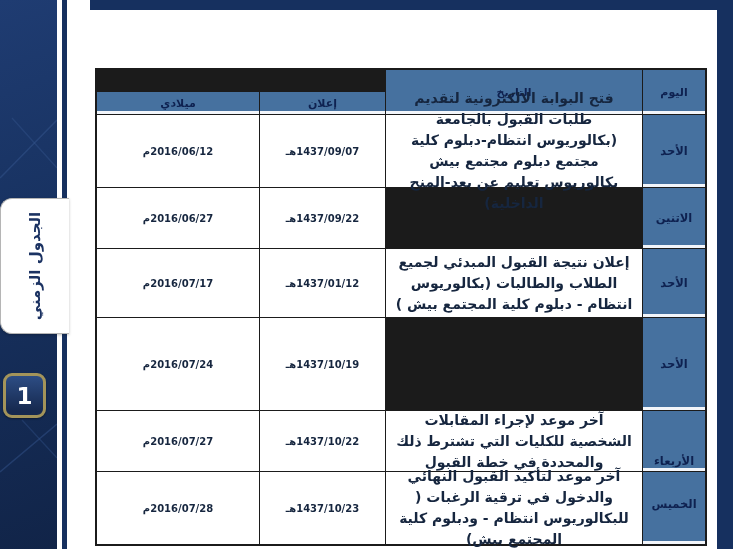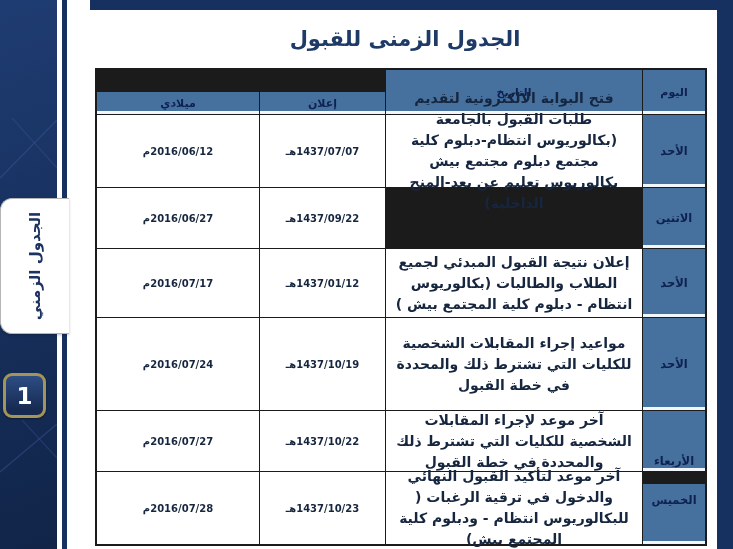--- a/index.html
+++ b/index.html
@@ -39,21 +39,21 @@
     font-weight:bold;color:#16263f;direction:rtl;}
   .blue{background:#46719f;color:#0e2150;box-shadow:inset 0 -3px 0 #f2f5fa;}
   .hdr{font-size:11px;}
   .date{font-size:10px;}
   .desc{font-size:14px;line-height:1.5;text-align:center;padding:2px 8px;}
   .day{font-size:11.5px;}
   .col1{grid-column:1}.col2{grid-column:2}.col3{grid-column:3}.col4{grid-column:4}
   .rowh1{grid-row:1}.rowh2{grid-row:2}.rowhs{grid-row:1/3}
   .row0{grid-row:3}.row1{grid-row:4}.row2{grid-row:5}.row3{grid-row:6}.row4{grid-row:7}.row5{grid-row:8}
   .align-bottom{align-items:flex-end;padding-bottom:3px;}
-  .align-top{align-items:flex-start;padding-top:9px;margin-top:12px;}
+  .align-top{align-items:flex-start;padding-top:25px;}
 </style>
 </head>
 <body>
 
 <div id="screen">
 
   <div class="frame-top"></div>
   <div class="frame-right"></div>
   <div class="frame-left-line"></div>
 
@@ -66,46 +66,44 @@
       <line x1="22" y1="420" x2="57" y2="458" stroke="#33538b" stroke-width="1.2" opacity="0.4"></line>
     </svg>
   </div>
 
   <div class="side-tab">
     <span>الجدول الزمني</span>
   </div>
 
   <div class="slide-number">1</div>
 
-  <h1 class="title">الجدول الزمنى للقبول</h1>
 
   <div class="admission-table">
 
     <div class="cell blue hdr col1 rowh2">ميلادي</div>
     <div class="cell blue hdr col2 rowh2">إعلان</div>
     <div class="cell blue hdr col3 rowhs">التاريخ</div>
     <div class="cell blue hdr col4 rowhs">اليوم</div>
 
     <div class="cell date col1 row0">2016/06/12م</div>
-    <div class="cell date col2 row0">1437/07/07هـ</div>
+    <div class="cell date col2 row0">1437/09/07هـ</div>
     <div class="cell desc col3 row0">فتح البوابة الالكترونية لتقديم طلبات القبول بالجامعة (بكالوريوس انتظام-دبلوم كلية مجتمع دبلوم مجتمع بيش بكالوريوس تعليم عن بعد-المنح الداخلية)</div>
     <div class="cell blue day col4 row0">الأحد</div>
 
     <div class="cell date col1 row1">2016/06/27م</div>
     <div class="cell date col2 row1">1437/09/22هـ</div>
     <div class="cell blue day col4 row1">الاتنين</div>
 
     <div class="cell date col1 row2">2016/07/17م</div>
     <div class="cell date col2 row2">1437/01/12هـ</div>
     <div class="cell desc col3 row2">إعلان نتيجة القبول المبدئي لجميع الطلاب والطالبات (بكالوريوس انتظام - دبلوم كلية المجتمع بيش )</div>
     <div class="cell blue day col4 row2">الأحد</div>
 
     <div class="cell date col1 row3">2016/07/24م</div>
     <div class="cell date col2 row3">1437/10/19هـ</div>
-    <div class="cell desc col3 row3">مواعيد إجراء المقابلات الشخصية للكليات التي تشترط ذلك والمحددة في خطة القبول</div>
     <div class="cell blue day col4 row3">الأحد</div>
 
     <div class="cell date col1 row4">2016/07/27م</div>
     <div class="cell date col2 row4">1437/10/22هـ</div>
     <div class="cell desc col3 row4">آخر موعد لإجراء المقابلات الشخصية للكليات التي تشترط ذلك والمحددة في خطة القبول</div>
     <div class="cell blue day align-bottom col4 row4">الأربعاء</div>
 
     <div class="cell date col1 row5">2016/07/28م</div>
     <div class="cell date col2 row5">1437/10/23هـ</div>
     <div class="cell desc col3 row5">آخر موعد لتأكيد القبول النهائي والدخول في ترقية الرغبات ( للبكالوريوس انتظام - ودبلوم كلية المجتمع بيش)</div>

